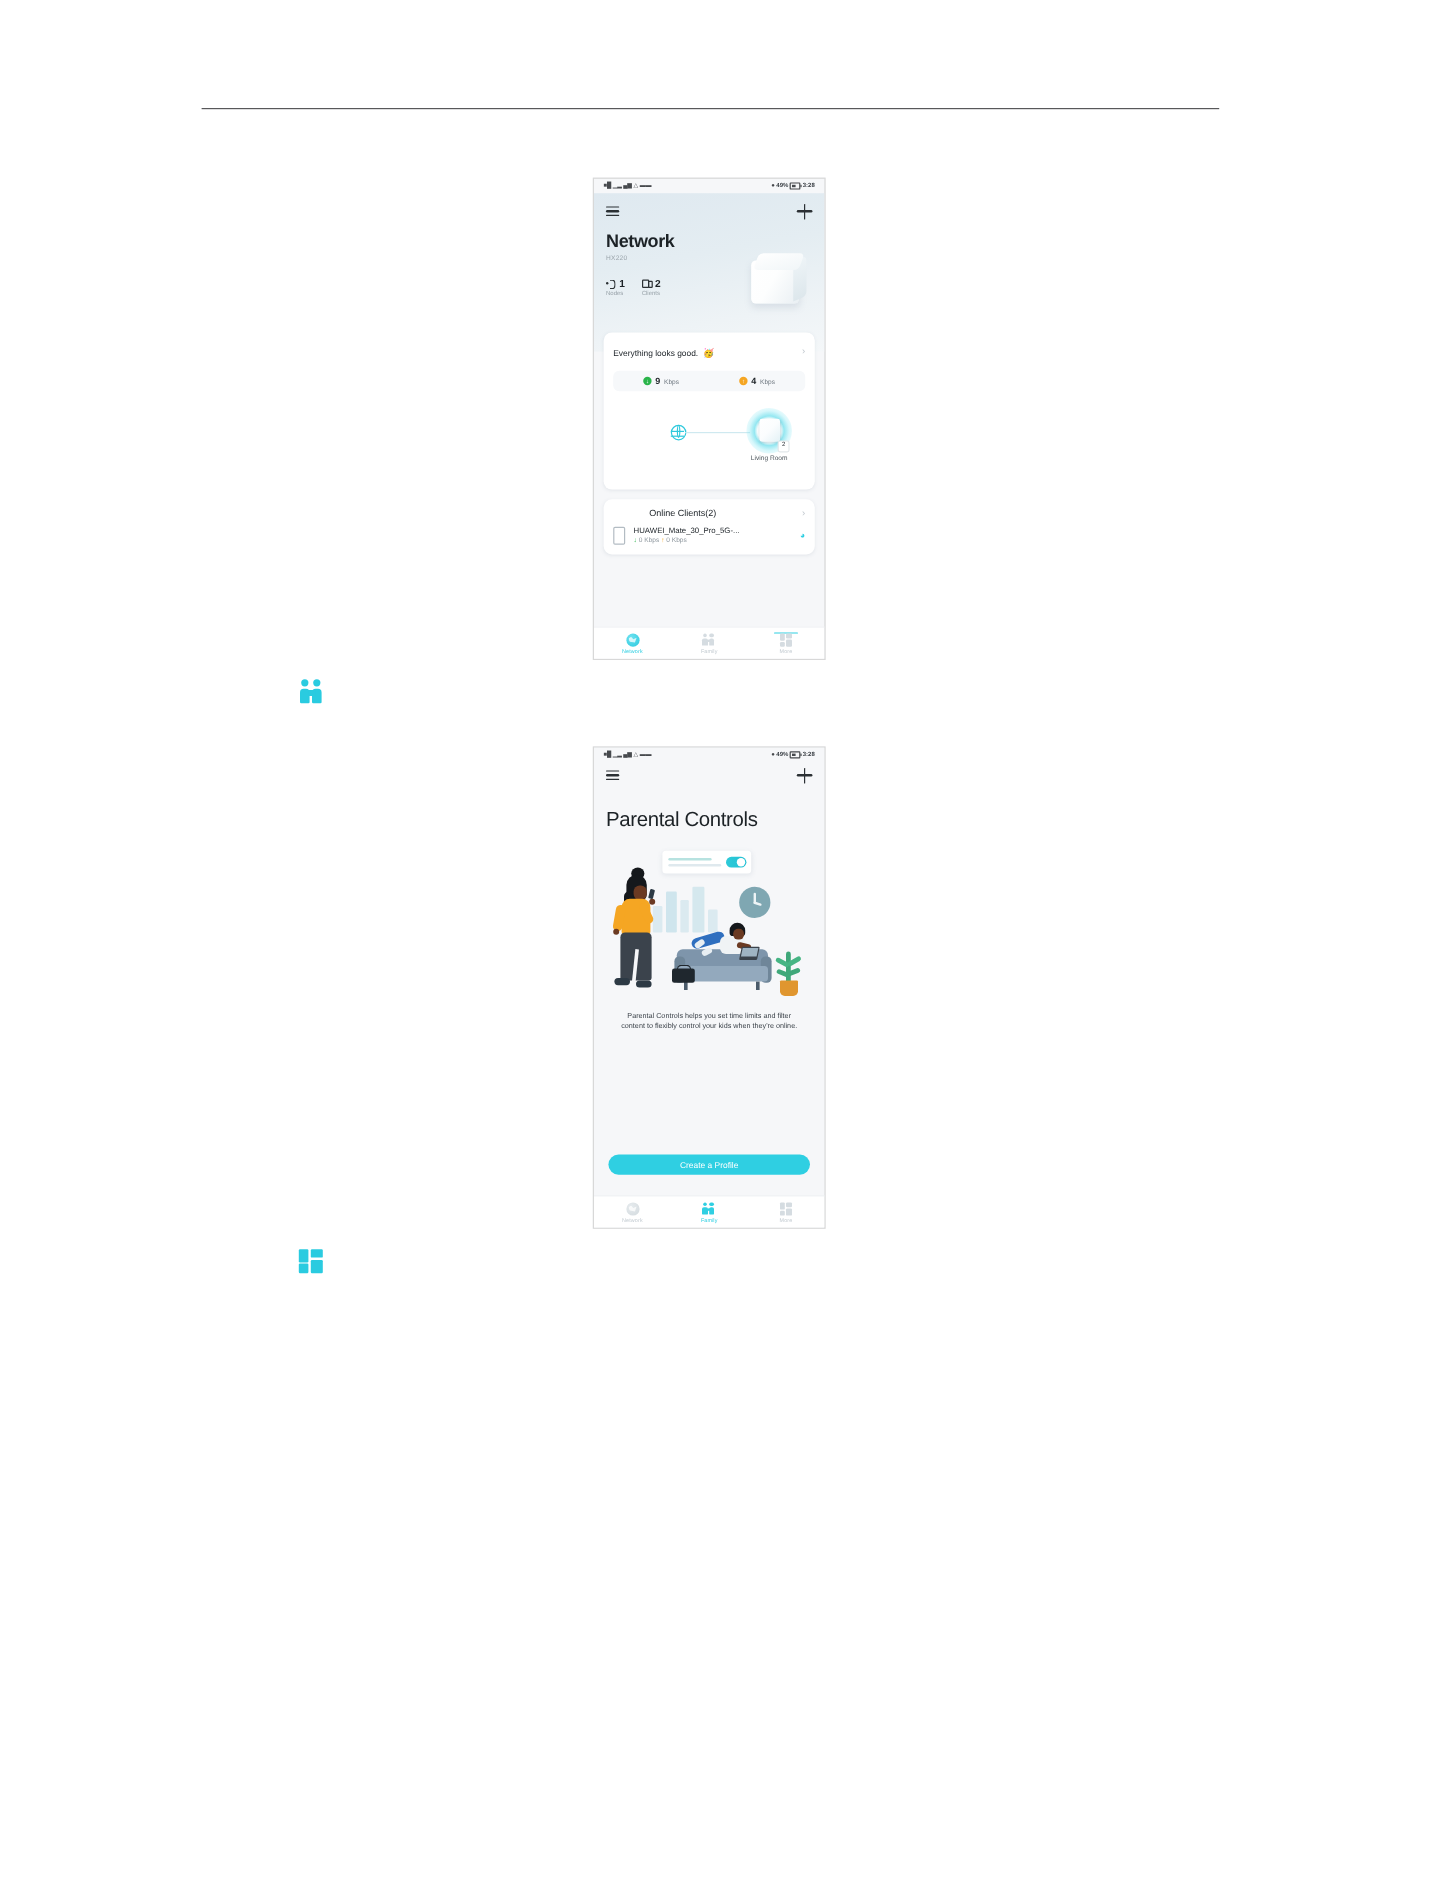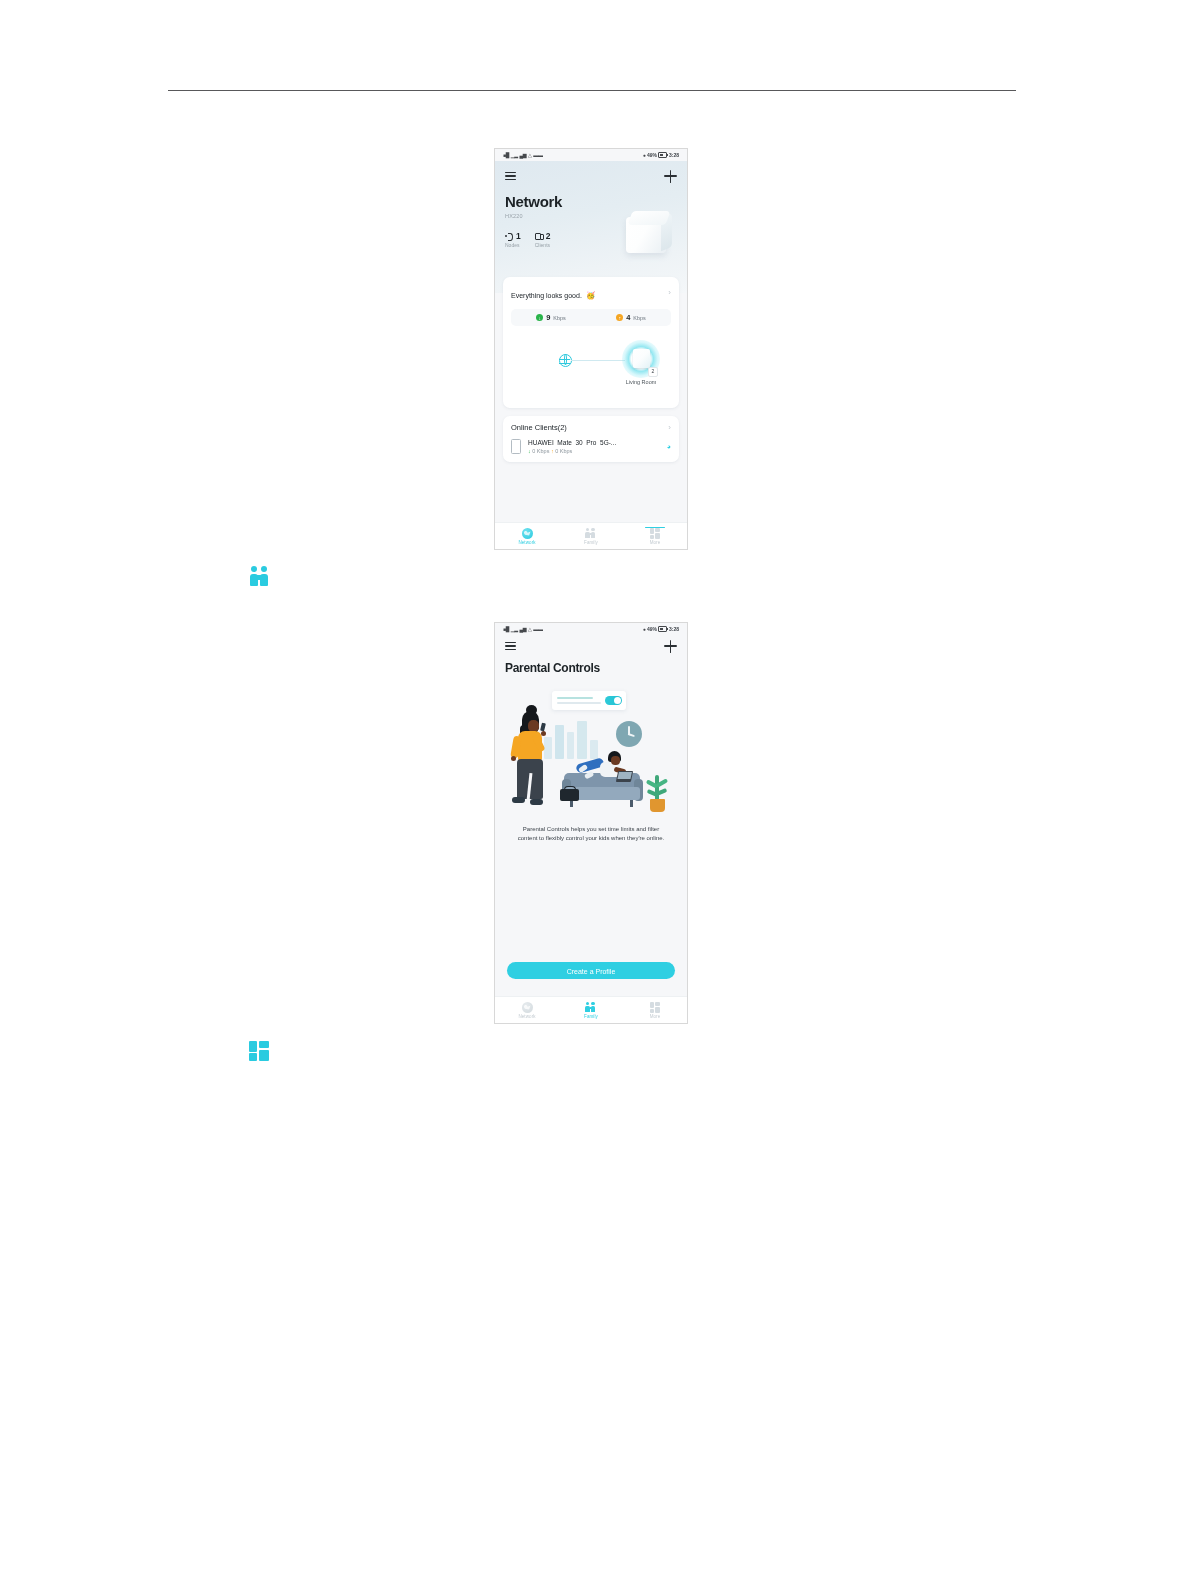--- a/index.html
+++ b/index.html
@@ -189,21 +189,21 @@
   }
   .node-badge {
     position: absolute; right: 2px; bottom: 1px;
     width: 8px; height: 8px; border-radius: 2px; background: #fff;
     border: 0.7px solid #e2e7ea;
     font-size: 5px; color: #3d4349; line-height: 7px; text-align: center;
   }
   .node-name { font-size: 5.5px; color: #4e565c; margin-top: 1px; }
 
   .clients-card { margin-top: 8px; padding: 7px 8px 8px; }
-  .clients-head { display:flex; align-items:center; justify-content:space-between; }
+  .clients-head { display:flex; align-items:center; justify-content:space-between;margin-left:30px; }
   .clients-title { font-size: 7.5px; color: #20262b; font-weight: 500; }
   .client-row { display:flex; align-items:center; gap:7px; margin-top:7px; }
   .client-phone {
     width: 8px; height: 13px; border: 0.9px solid #b3bcc3;
     border-radius: 1.5px; flex: none;
   }
   .client-info { flex: 1; min-width: 0; }
   .client-name {
     font-size: 6.5px; color: #20262b; white-space: nowrap;
     overflow: hidden; text-overflow: ellipsis;
@@ -253,22 +253,22 @@
   .ic-grid .g4 { left:5.6px; top:5px; width:5.4px; height:6px; }
   .tab-indicator {
     position: absolute; top: -1px; left: 50%; transform: translateX(-50%);
     width: 20px; height: 1.6px; background: #2fcfe2; border-radius: 1px;
   }
 
   
   .pc-body { background: #f6f7f9; height: 100%; position: relative; }
   .pc-appbar { display:flex; align-items:center; justify-content:space-between; height:20px; padding: 2px 10px 0; box-sizing:border-box;}
   .pc-title {
-    font-size: 12px; font-weight: 700; color: #1c2226;
-    padding: 6px 10px 0; letter-spacing: -0.3px;
+    font-size: 17px; font-weight: 400; color: #1c2226;
+    padding: 6px 10px 0; letter-spacing: -0.3px; margin-top: 12px;
   }
 
   .illus { position: relative; width: 174px; height: 132px; margin: 10px auto 0; }
   .il-card {
     position:absolute; left: 48px; top: 6px; width: 74px; height: 19px;
     background: #fff; border-radius: 3px; box-shadow: 0 1px 4px rgba(80,110,130,0.12);
     display:flex; align-items:center; padding: 0 5px; box-sizing:border-box; gap:4px;
   }
   .il-card .lines { flex:1; }
   .il-card .l1 { height:2.6px; width: 36px; background:#b7e2e0; border-radius:2px; }

